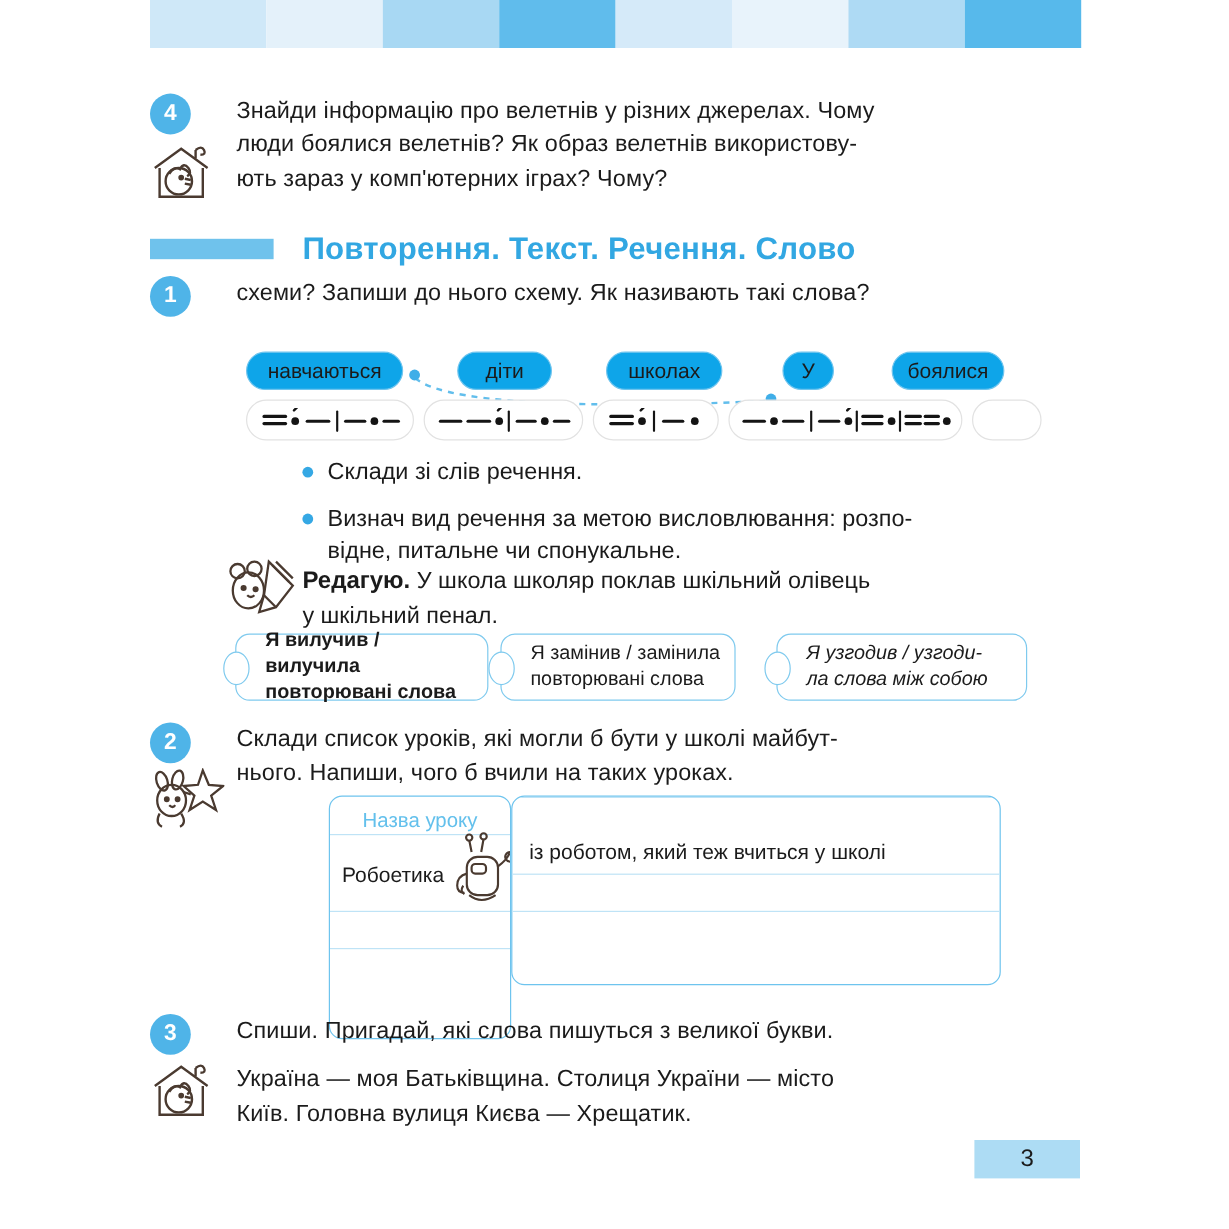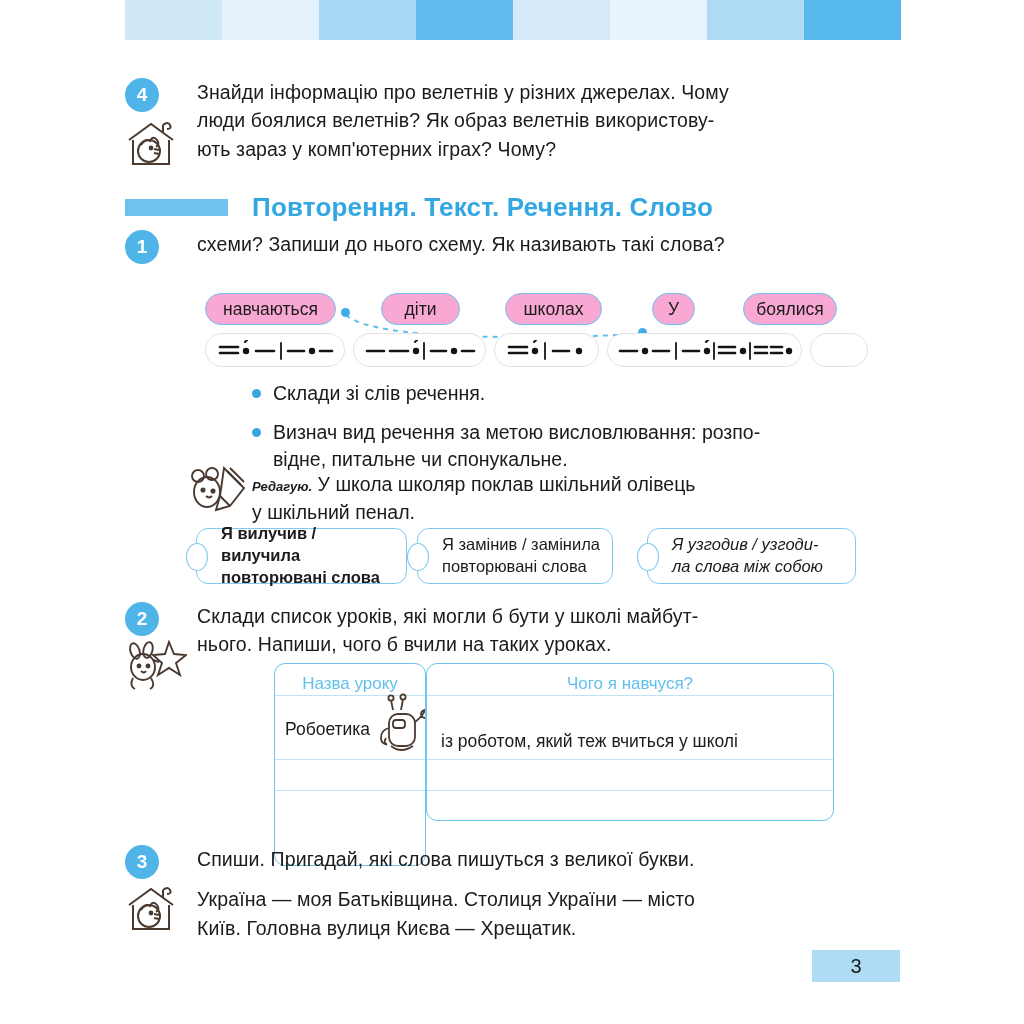--- a/index.html
+++ b/index.html
@@ -43,21 +43,21 @@
   .sec-head .ttl{
     margin-left:24px; color:#32A7E2; font-size:26px; font-weight:bold;
     letter-spacing:0.2px;
   }
 
   
   .pillrow{ position:absolute; left:205px; top:293px; width:632px; height:34px; }
   .pill{
     position:absolute; top:0; height:32px;
     border:1.6px solid #6EC4EE; border-radius:16px;
-    background:#f9a8d4; color:#1b1b1b; font-size:17.5px;
+    background:#0ea5e9; color:#1b1b1b; font-size:17.5px;
     display:flex; align-items:center; justify-content:center;
     box-sizing:border-box;
   }
   .linkdot{ position:absolute; width:9px;height:9px;border-radius:50%;background:#3FAEE8; }
 
   
   .schemerow{ position:absolute; left:205px; top:333px; width:632px; height:36px; }
   .scheme{
     position:absolute; top:0; height:34px;
     border:1.4px solid #e2e2e2; border-radius:17px; background:#fff;
@@ -71,21 +71,21 @@
   .bul{ display:flex; margin-bottom:11px; }
   .bul .dot{
     width:9px;height:9px;border-radius:50%;background:#35A8E4;
     margin-top:9px; margin-right:12px; flex:0 0 9px;
   }
   .bul .tx{ flex:1; font-size:19.5px; color:#1b1b1b; line-height:1.42;
             text-align:justify; text-justify:inter-word; }
 
   
   .redag{ position:absolute; left:252px; top:470px; width:572px; }
-  .redag .lbl{ font-weight:bold; font-style:italic; font-size:13px; color:#1b1b1b; }
+  .redag .lbl{ font-weight:bold; font-size:20px; color:#1b1b1b; }
   .redag .tx{ font-size:19.5px; color:#1b1b1b; line-height:1.45;
               text-align:justify; text-justify:inter-word; }
 
   
   .ansrow{ position:absolute; left:196px; top:528px; width:640px; height:56px; }
   .ansbox{
     position:absolute; top:0; height:56px;
     border:1.5px solid #7FCAEE; border-radius:12px; background:#fff;
     box-sizing:border-box; padding:6px 10px 6px 24px;
     font-size:16.5px; color:#1b1b1b; line-height:1.32;
@@ -368,21 +368,20 @@
               <path d="M13 46 q-3 5 1 7"></path>
             </g>
           </svg>
         </div>
       </div>
       <div class="trow" style="height:31px;"></div>
       <div class="trow" style="height:31px;"></div>
     </div>
 
     <div class="tcol" style="left:168px; width:408px; height:158px;">
-      <div class="th">Чого я навчуся?</div>
       <div class="trow" style="height:64px;">
         <div class="cellt" style="padding:10px 14px 0 14px;">
           <br>
           <span>із роботом, який теж вчиться у школі</span>
         </div>
       </div>
       <div class="trow" style="height:31px;"></div>
       <div class="trow" style="height:31px;"></div>
     </div>
   </div>

